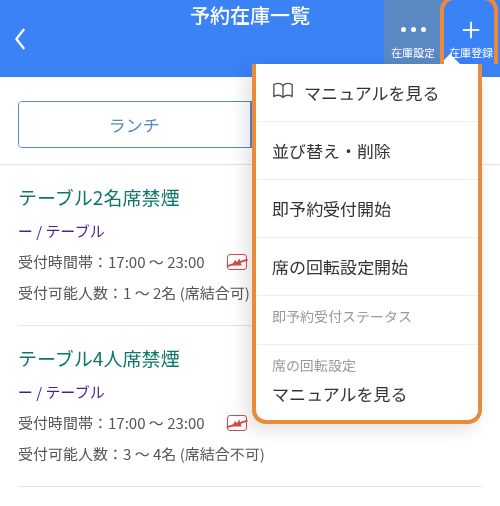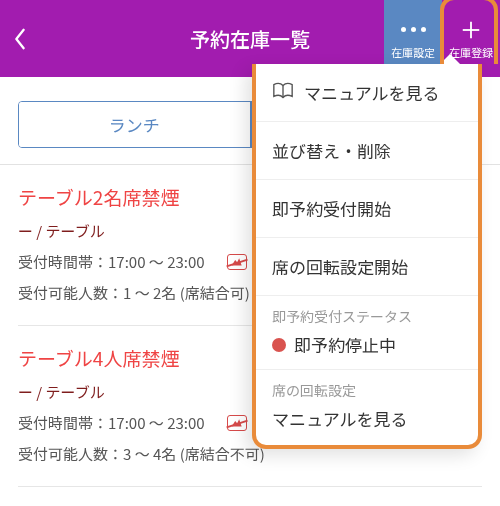--- a/index.html
+++ b/index.html
@@ -1,23 +1,22 @@
 <!DOCTYPE html>
 <html><head>
 <meta charset="utf-8">
 <style>
   * { box-sizing: border-box; margin: 0; padding: 0; }
   html, body { width: 500px; height: 506px; font-family: -apple-system, "Hiragino Sans", "Noto Sans JP", sans-serif; background: #fff; overflow: hidden; }
 
   .header {
-    background: #a21caf;
+    background: #3b82f6;
     height: 77px;
     color: #fff;
     display: flex;
-    align-items: center;
     position: relative;
   }
   .back-btn { width: 40px; display:flex; align-items:center; justify-content:center; height:100%; }
   .back-btn svg { width: 14px; height: 22px; }
   .header-title { flex:1; text-align:center; font-size: 20px; font-weight: 500; margin-left:-40px; }
   .header-actions { position:absolute; right:0; top:0; display:flex; height:100%; }
   .hact { width:58px; display:flex; flex-direction:column; align-items:center; justify-content:center; gap:2px; }
   .hact .icon { height:24px; display:flex; align-items:center; justify-content:center; }
   .hact .lbl { font-size:11px; color:#fff; }
   .hact.highlight { background:#5a88c2; }
@@ -29,22 +28,22 @@
   .tabs { display:flex; margin:24px 18px 16px; border:1.5px solid #5a88c2; border-radius:4px; overflow:hidden; }
   .tab { flex:1; text-align:center; padding:10px 0; font-size:17px; }
   .tab.inactive { background:#fff; color:#5a88c2; }
   .tab.active { background:#5a88c2; color:#fff; }
   .tab + .tab { border-left:1.5px solid #5a88c2; }
 
   .divider { height:1px; background:#e2e2e2; }
 
   .list { padding: 0 18px; }
   .item { padding: 18px 0 12px; border-bottom:1px solid #e6e6e6; }
-  .item-title { color:#ef4444; font-size:19px; margin-bottom:10px; }
-  .item-sub { color:#7f1d1d; font-size:15px; margin-bottom:10px; }
+  .item-title { color:#0f766e; font-size:19px; margin-bottom:10px; }
+  .item-sub { color:#4c1d95; font-size:15px; margin-bottom:10px; }
   .item-row { color:#555; font-size:15px; margin-bottom:10px; display:flex; align-items:center; gap:22px; }
   .noimg { display:inline-flex; width:20px; height:16px; border:1.5px solid #d64a4a; border-radius:3px; position:relative; align-items:center; justify-content:center; }
   .noimg::before { content:""; width:10px; height:8px; background:#d64a4a; clip-path: polygon(0 100%, 35% 30%, 55% 60%, 75% 10%, 100% 100%); }
   .noimg::after { content:""; position:absolute; left:-2px; right:-2px; top:50%; height:1.5px; background:#d64a4a; transform:rotate(-18deg); }
 
   .popover {
     position:absolute;
     right:18px;
     top:64px;
     width:230px;
@@ -156,24 +155,20 @@
   </div>
   <div class="menu-item">
     <span>即予約受付開始</span>
   </div>
   <div class="menu-item">
     <span>席の回転設定開始</span>
   </div>
 
   <div class="status-block">
     <div class="status-label">即予約受付ステータス</div>
-    <div class="status-value">
-      <span class="red-dot"></span>
-      <span>即予約停止中</span>
-    </div>
   </div>
   <div class="status-divider"></div>
   <div class="status-block" style="padding-top:0">
     <div class="status-label">席の回転設定</div>
     <div class="status-value">
       <span>マニュアルを見る</span>
     </div>
   </div>
 </div>
 

